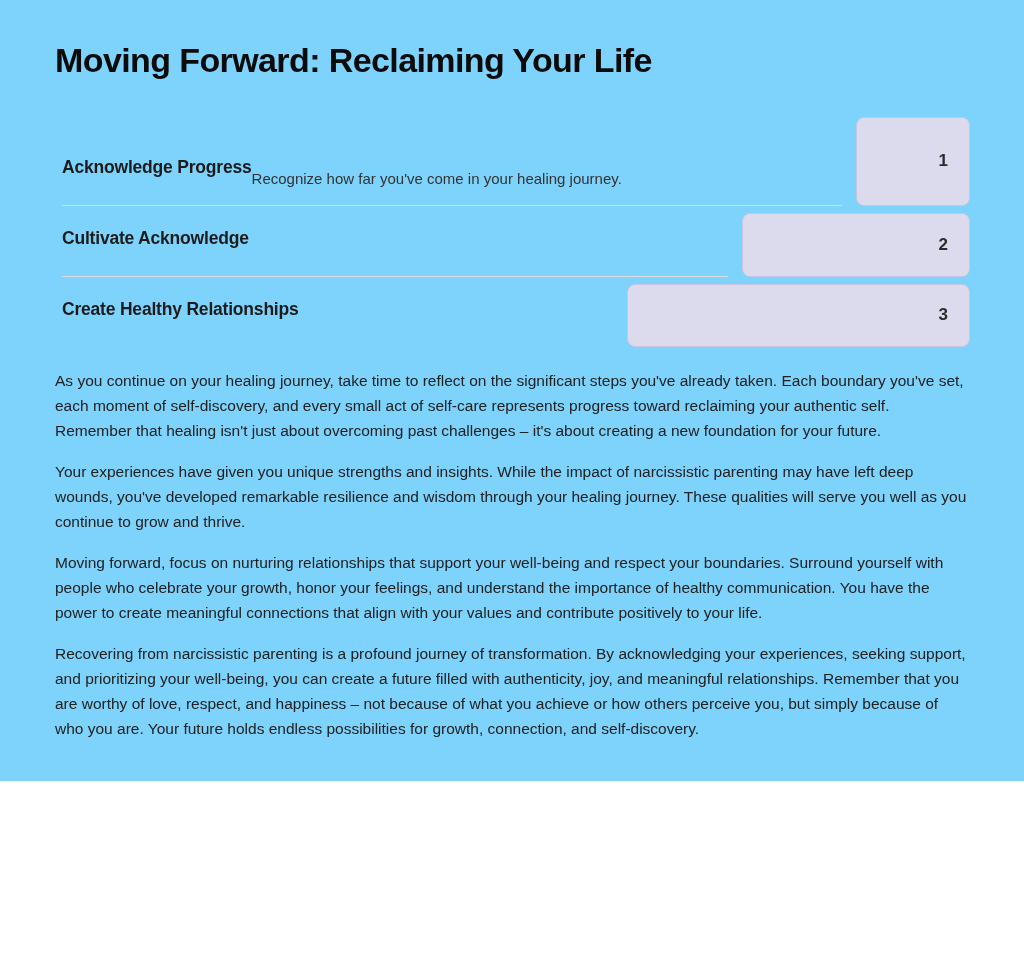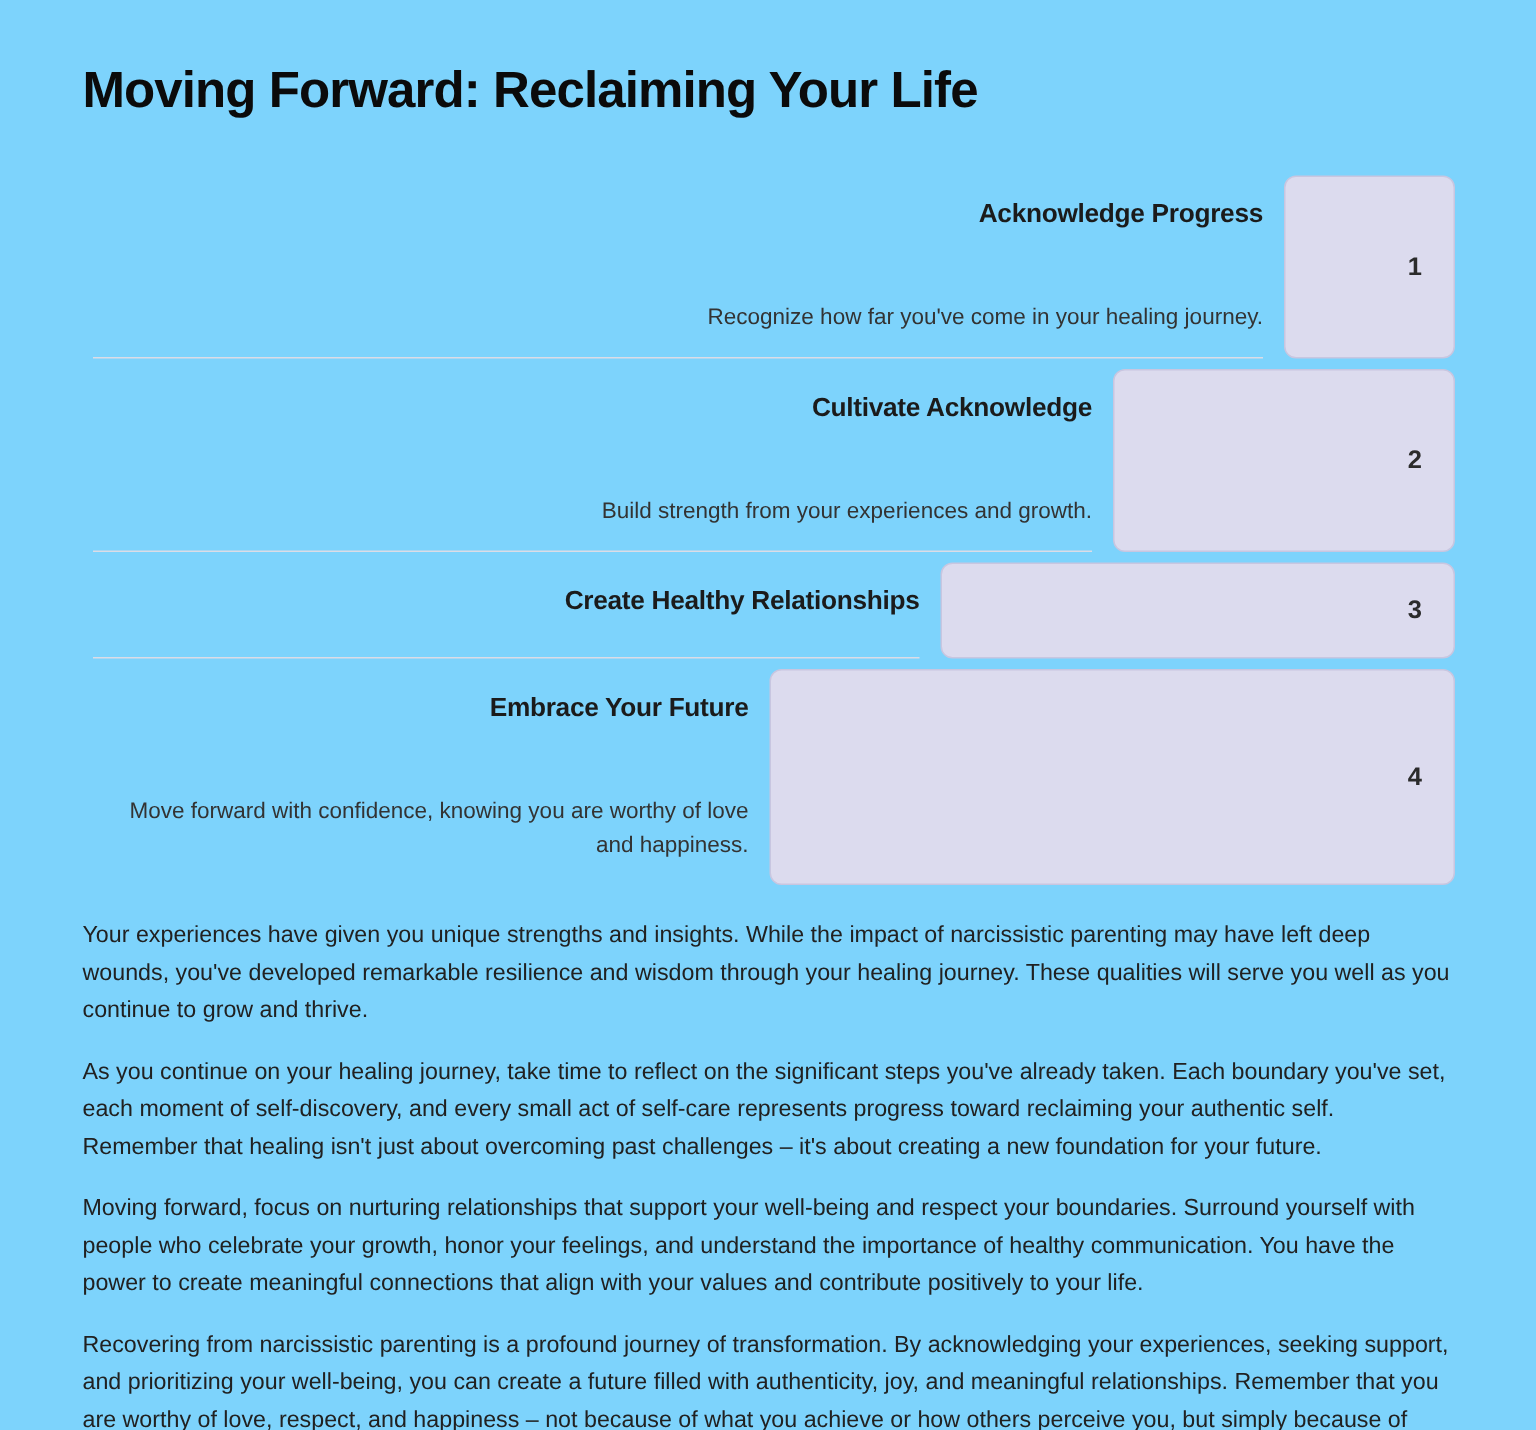--- a/index.html
+++ b/index.html
@@ -29,21 +29,21 @@
   .step-row {
     display: flex;
     align-items: stretch;
     gap: 14px;
     margin-bottom: 7px;
   }
   .step-row:last-child { margin-bottom: 0; }
   .step-text {
     flex: 1;
     display: flex;
-    flex-direction: column;
+    flex-direction: row;
     justify-content: flex-start;
     align-items: flex-end;
     text-align: right;
     padding: 15px 0;
     border-bottom: 1px solid #dcdce6;
     box-sizing: border-box;
   }
   .step-row:last-child .step-text { border-bottom: none; }
   .step-title {
     font-size: 17.5px;
@@ -97,47 +97,37 @@
       <div class="step-desc">Recognize how far you've come in your healing journey.</div>
     </div>
     <div class="step-box" style="width: 114px;">
       <span class="step-number">1</span>
     </div>
   </div>
 
   <div class="step-row">
     <div class="step-text">
       <div class="step-title">Cultivate Acknowledge</div>
-      <div class="step-desc">Build strength from your experiences and growth.</div>
     </div>
     <div class="step-box" style="width: 228px;">
       <span class="step-number">2</span>
     </div>
   </div>
 
   <div class="step-row">
     <div class="step-text">
       <div class="step-title">Create Healthy Relationships</div>
     </div>
     <div class="step-box" style="width: 343px;">
       <span class="step-number">3</span>
     </div>
   </div>
 
-  <div class="step-row">
-    <div class="step-text">
-      <div class="step-title">Embrace Your Future</div>
-      <div class="step-desc">Move forward with confidence, knowing you are worthy of love and happiness.</div>
-    </div>
-    <div class="step-box" style="width: 457px;">
-      <span class="step-number">4</span>
-    </div>
-  </div>
 </div>
 
   <div class="article-body">
+      <p>As you continue on your healing journey, take time to reflect on the significant steps you've already taken. Each boundary you've set, each moment of self-discovery, and every small act of self-care represents progress toward reclaiming your authentic self. Remember that healing isn't just about overcoming past challenges – it's about creating a new foundation for your future.</p>
       <p>Your experiences have given you unique strengths and insights. While the impact of narcissistic parenting may have left deep wounds, you've developed remarkable resilience and wisdom through your healing journey. These qualities will serve you well as you continue to grow and thrive.</p>
-      <p>As you continue on your healing journey, take time to reflect on the significant steps you've already taken. Each boundary you've set, each moment of self-discovery, and every small act of self-care represents progress toward reclaiming your authentic self. Remember that healing isn't just about overcoming past challenges – it's about creating a new foundation for your future.</p>
       <p>Moving forward, focus on nurturing relationships that support your well-being and respect your boundaries. Surround yourself with people who celebrate your growth, honor your feelings, and understand the importance of healthy communication. You have the power to create meaningful connections that align with your values and contribute positively to your life.</p>
       <p>Recovering from narcissistic parenting is a profound journey of transformation. By acknowledging your experiences, seeking support, and prioritizing your well-being, you can create a future filled with authenticity, joy, and meaningful relationships. Remember that you are worthy of love, respect, and happiness – not because of what you achieve or how others perceive you, but simply because of who you are. Your future holds endless possibilities for growth, connection, and self-discovery.</p>
     </div>
 
 </div>
 
 </body></html>

